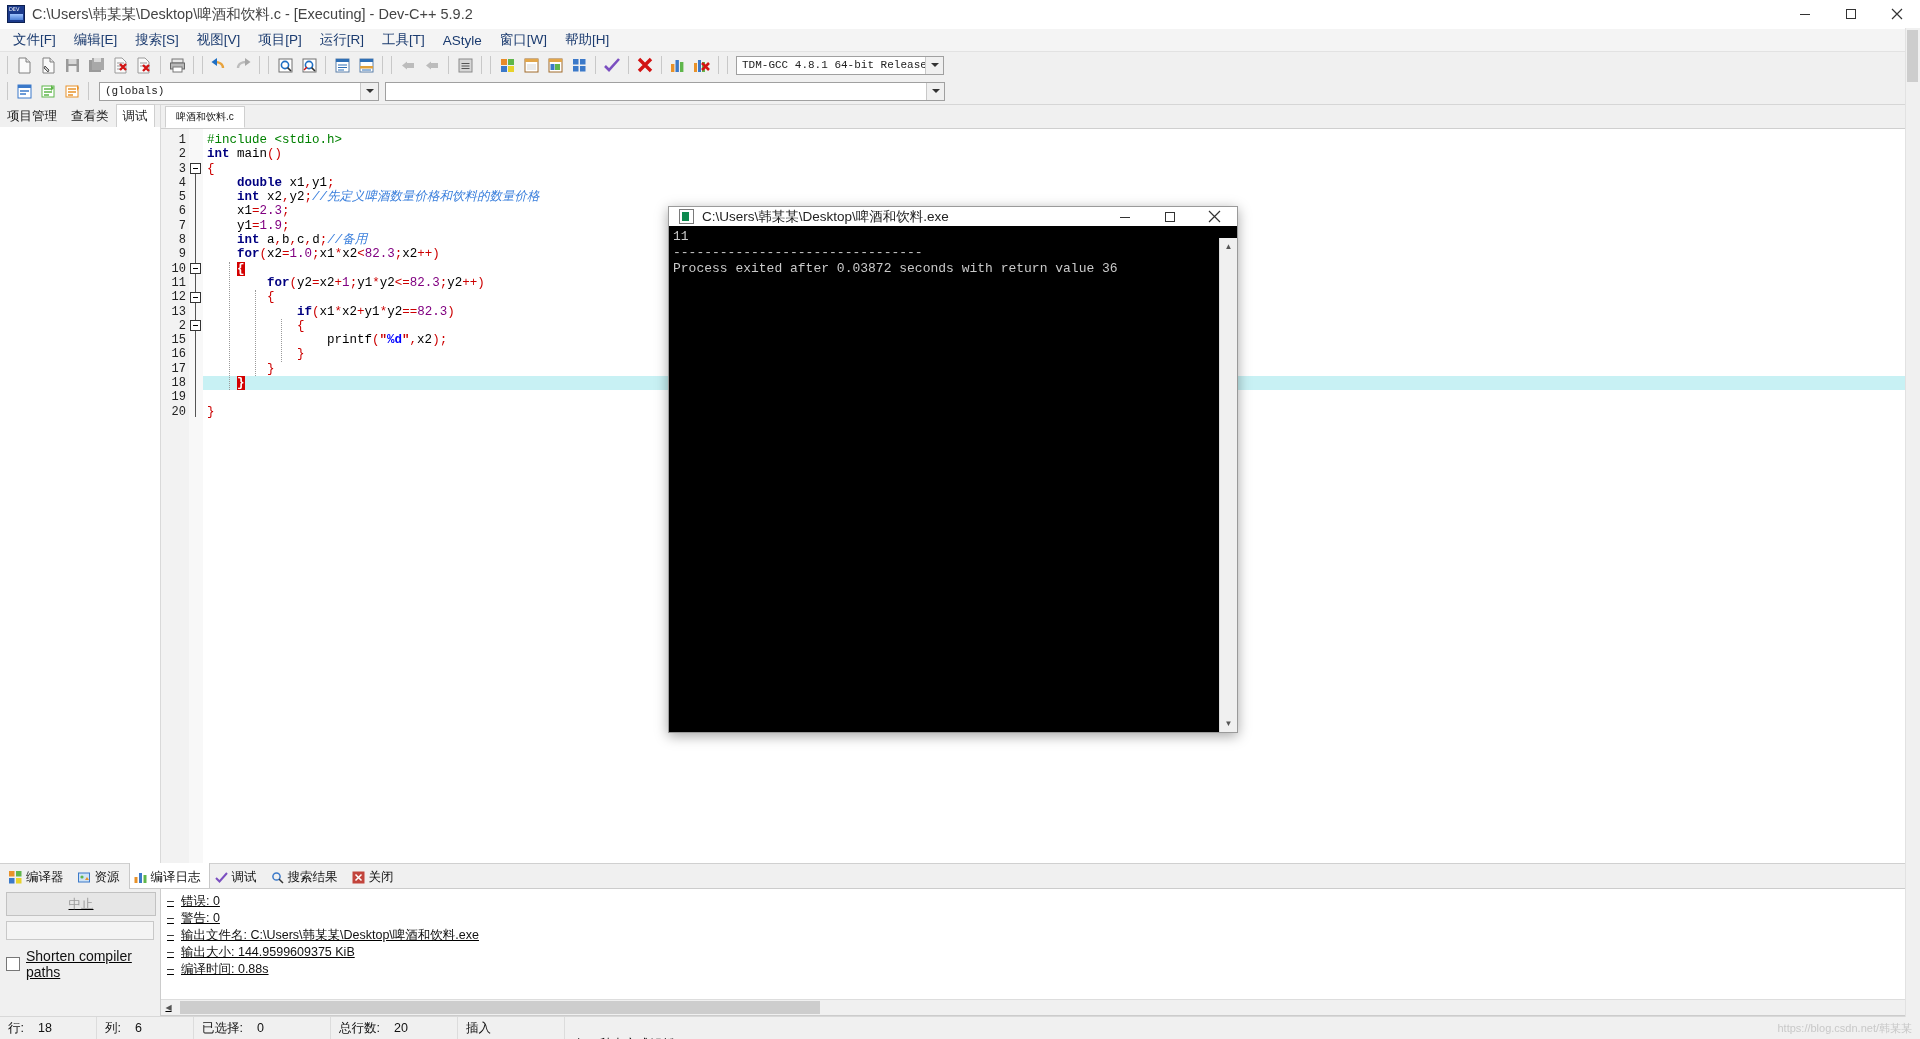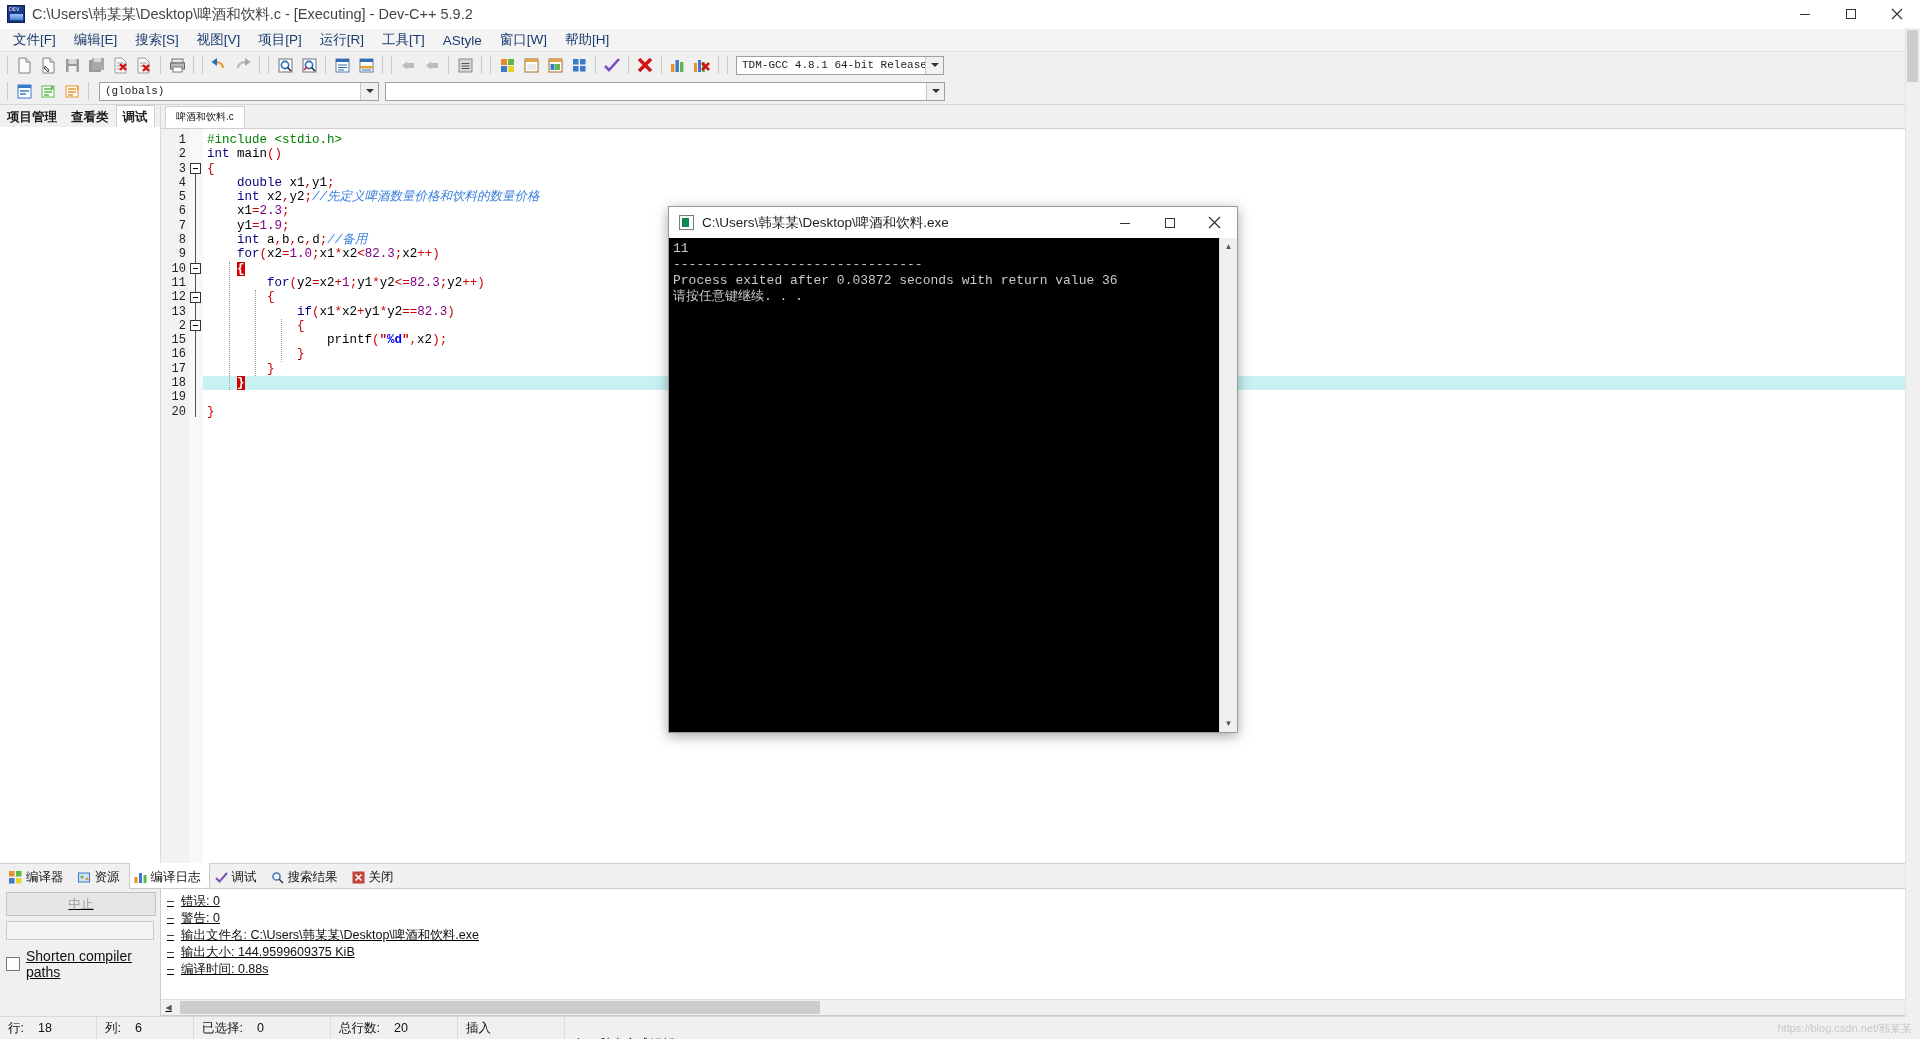--- a/index.html
+++ b/index.html
@@ -26,52 +26,52 @@
   .tbtn{width:22px;height:22px;margin:0 1px;display:flex;align-items:center;justify-content:center;position:relative;}
   .tsep{width:1px;height:18px;background:#c8c8c8;margin:0 4px;}
   .combo{height:19px;border:1px solid #a0a0a0;background:#fff;display:flex;align-items:center;position:relative;box-sizing:border-box;}
   .combo .ctext{font-family:"Liberation Mono",monospace;font-size:11px;color:#222;padding-left:5px;white-space:nowrap;overflow:hidden;}
   .combo .carrow{position:absolute;right:0;top:0;width:17px;height:100%;background:#f0f0f0;border-left:1px solid #c8c8c8;display:flex;align-items:center;justify-content:center;}
   .carrow:after{content:"";border-left:4px solid transparent;border-right:4px solid transparent;border-top:4px solid #333;}
 
   
   .middle{flex:1 1 auto;display:flex;min-height:0;position:relative;}
   .leftpanel{width:160px;flex:0 0 auto;background:#ffffff;display:flex;flex-direction:column;border-right:1px solid #d9d9d9;}
-  .lp-tabs{display:flex;height:22px;background:#f0f0f0;align-items:flex-start;font-weight:bold;}
+  .lp-tabs{display:flex;height:22px;background:#f0f0f0;align-items:center;}
   .lp-tab{font-size:12.5px;padding:3px 6px 3px 6px;color:#222;background:#f0f0f0;border:1px solid transparent;}
   .lp-tab.active{background:#ffffff;border:1px solid #cfcfcf;border-bottom-color:#fff;}
   .lp-body{flex:1 1 auto;background:#fff;}
 
   .editorwrap{flex:1 1 auto;display:flex;flex-direction:column;min-width:0;background:#fff;}
   .ed-tabs{height:23px;background:#f0f0f0;display:flex;align-items:flex-end;border-bottom:1px solid #cfcfcf;}
   .ed-tab{font-size:10px;padding:3px 10px 3px 10px;background:#ffffff;border:1px solid #cfcfcf;border-bottom:1px solid #fff;margin-left:4px;color:#111;}
   .ed-area{flex:1 1 auto;display:flex;position:relative;overflow:hidden;background:#fff;}
   .gutter{width:28px;flex:0 0 auto;background:#f2f2f2;text-align:right;padding-top:4px;box-sizing:border-box;font-family:"Liberation Mono",monospace;font-size:12px;color:#222;user-select:none;}
   .gutter div{height:14.3px;line-height:14.3px;padding-right:3px;}
   .foldcol{width:14px;flex:0 0 auto;background:#f8f8f8;padding-top:4px;position:relative;}
   .fold-line{position:absolute;left:6px;width:1px;background:#555;}
   .foldbox{position:absolute;left:1px;width:11px;height:11px;border:1px solid #333;background:#fff;box-sizing:border-box;}
   .foldbox:after{content:"";position:absolute;left:2px;top:4px;width:5px;height:1px;background:#000;}
   .codearea{flex:1 1 auto;position:relative;padding-top:4px;font-family:"Liberation Mono",monospace;font-size:12.5px;line-height:14.3px;white-space:pre;overflow:hidden;}
   .cline{height:14.3px;line-height:14.3px;padding-left:4px;}
   .cline.hl{background:#c8f1f4;}
-  .k{color:#000080;font-weight:normal;margin-top:28px;}
+  .k{color:#000080;font-weight:bold;margin-top:28px;}
   .pp{color:#008000;}
   .num{color:#800080;}
   .op{color:#cc0000;}
   .cm{color:#3a7fdc;font-style:italic;}
   .st{color:#0000ff;font-weight:bold;}
   .stq{color:#cc0000;font-weight:bold;}
   .id{color:#000;}
   .bracehl{background:#d40000;color:#fff;font-weight:bold;}
   .indentguide{position:absolute;top:4px;bottom:0;border-left:1px dotted #9a9a9a;}
 
   
   .console{position:absolute;left:668px;top:101px;width:568px;height:525px;background:#fff;border:1px solid #9a9a9a;box-shadow:0 3px 12px rgba(0,0,0,.35);display:flex;flex-direction:column;z-index:40;}
-  .con-title{height:31px;background:#fff;display:flex;align-items:center;flex:0 0 auto;}
+  .con-title{height:19px;background:#fff;display:flex;align-items:center;flex:0 0 auto;}
   .con-ico{width:15px;height:15px;margin:0 8px 0 10px;background:#fff;border:1px solid #7a7a7a;position:relative;box-sizing:border-box;}
   .con-ico:after{content:"";position:absolute;left:2px;top:2px;right:4px;bottom:2px;background:#0d8a4f;}
   .con-name{font-size:13.5px;color:#222;font-family:"Liberation Sans",sans-serif;}
   .con-btns{margin-left:auto;display:flex;}
   .con-btn{width:45px;height:31px;display:flex;align-items:center;justify-content:center;color:#333;}
   .con-body{flex:1 1 auto;background:#000;color:#c9c9c9;font-family:"Liberation Mono",monospace;font-size:13px;line-height:16px;padding:3px 0 0 4px;position:relative;overflow:hidden;white-space:pre;}
   .con-scroll{position:absolute;right:0;top:31px;bottom:0;width:17px;background:#f0f0f0;border-left:1px solid #ddd;display:flex;flex-direction:column;align-items:center;z-index:2;}
   .cs-arrow{width:17px;height:17px;display:flex;align-items:center;justify-content:center;background:#f0f0f0;color:#555;font-size:8px;}
   .cs-track{flex:1 1 auto;width:17px;background:#f0f0f0;}
 
@@ -434,21 +434,21 @@
                 <rect x="1.5" y="1.5" width="9" height="9" fill="none" stroke="#333"></rect>
               </svg>
           </div>
           <div class="con-btn">
             <svg width="13" height="13" viewBox="0 0 13 13">
                 <path d="M1 1 L12 12 M12 1 L1 12" stroke="#333" stroke-width="1.2"></path>
               </svg>
           </div>
         </div>
       </div>
-      <div class="con-body" id="conbody"><div>11</div><div>--------------------------------</div><div>Process exited after 0.03872 seconds with return value 36</div><div>请按任意键继续. . .</div></div>
+      <div class="con-body" id="conbody"><div>11</div><div>--------------------------------</div><div>Process exited after 0.03872 seconds with return value 36</div></div>
       <div class="con-scroll">
         <div class="cs-arrow">▲</div>
         <div class="cs-track"></div>
         <div class="cs-arrow">▼</div>
       </div>
     </div>
   </div>
 
   <div class="bottom">
     <div class="b-tabs">

